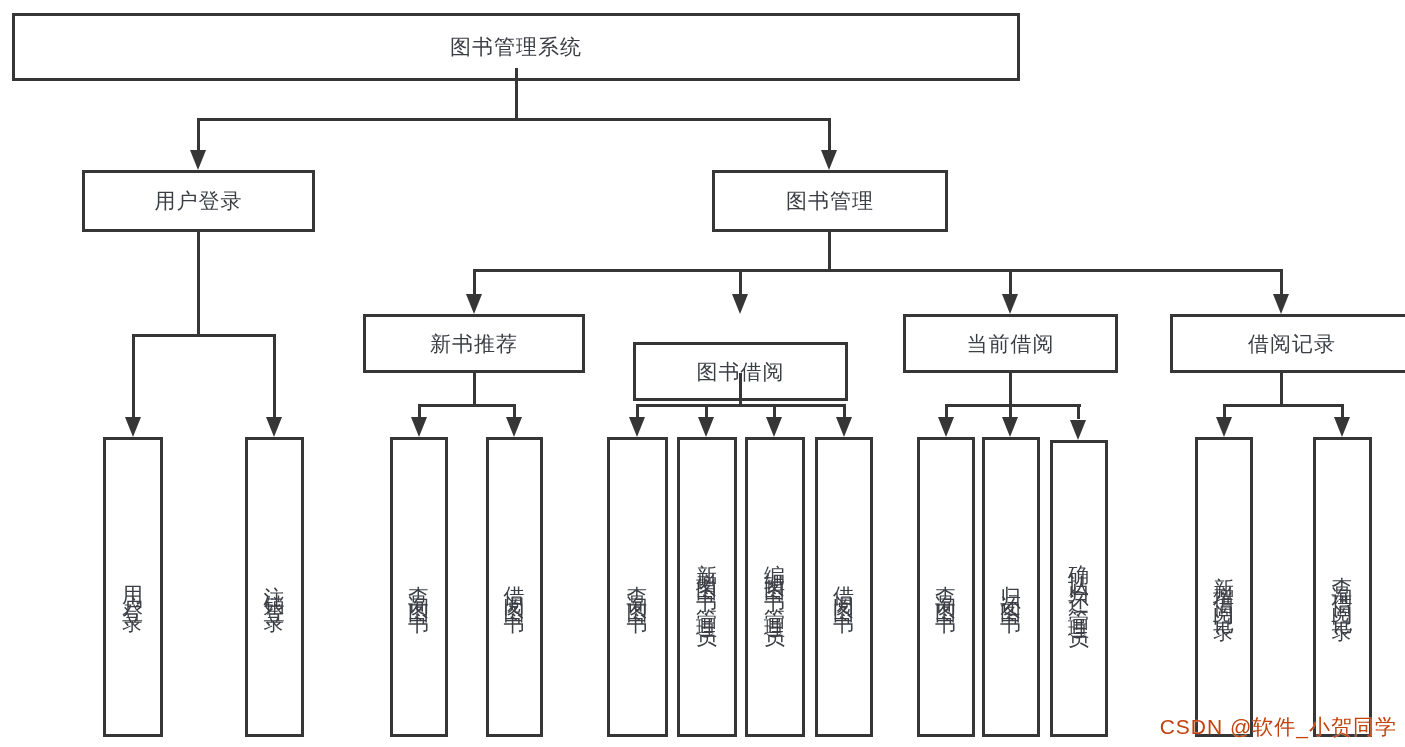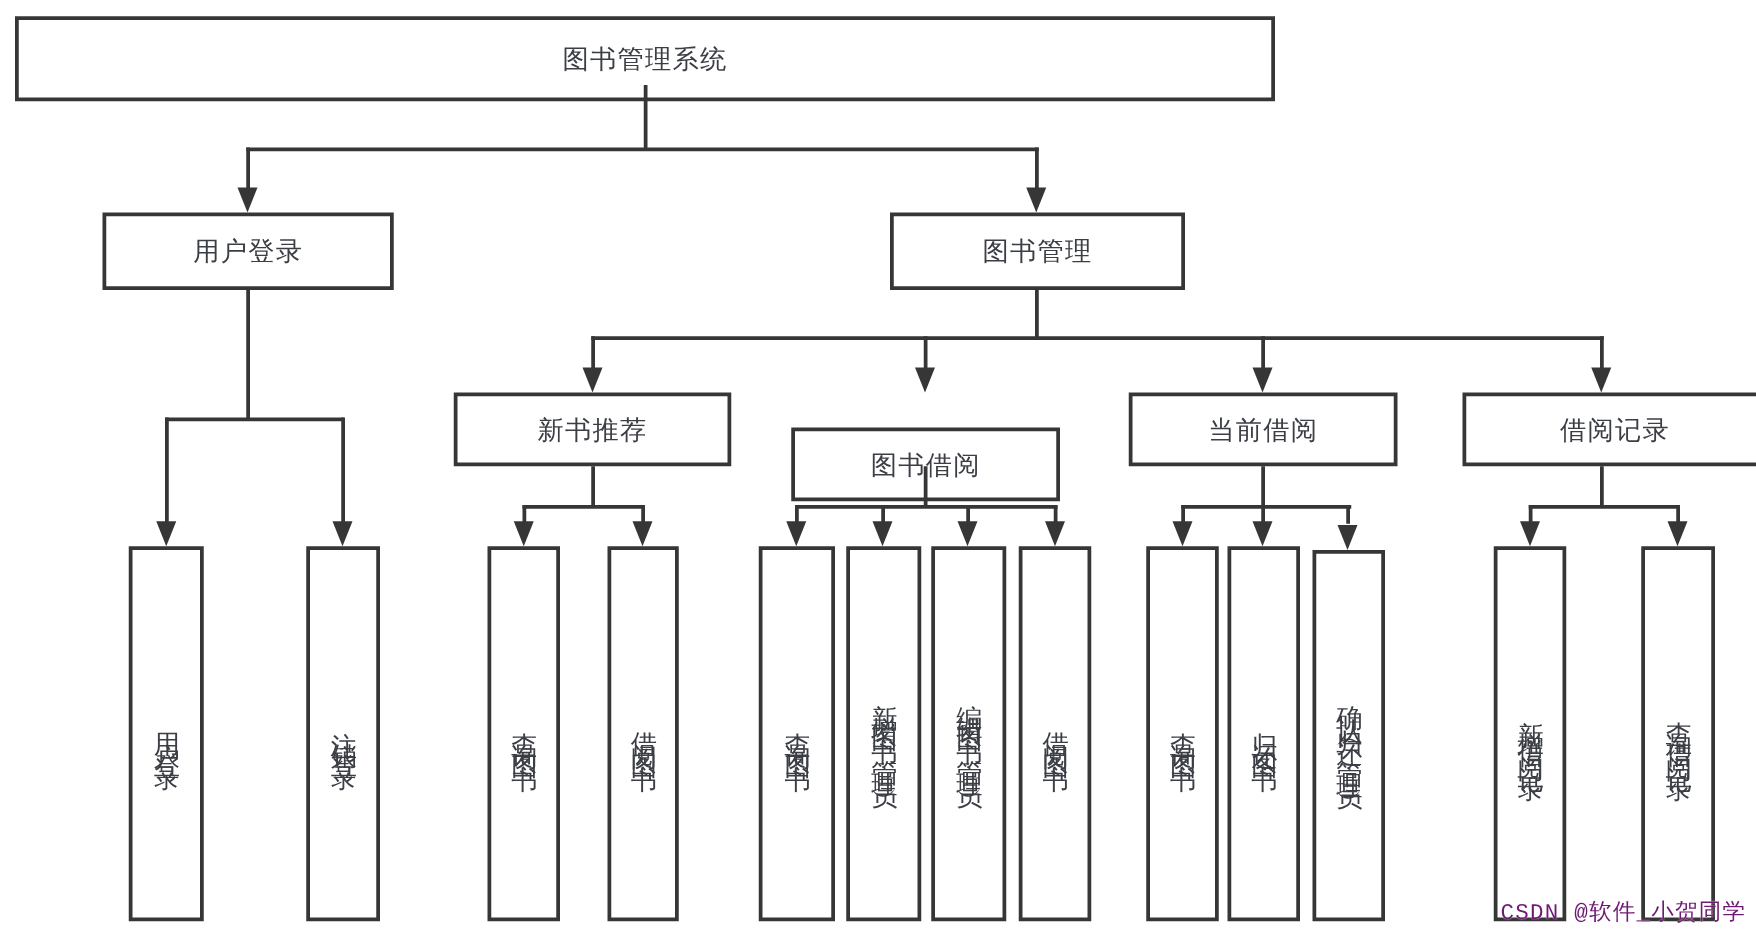--- a/index.html
+++ b/index.html
@@ -37,26 +37,25 @@
   .arrow{
     position:absolute;
     width:0;height:0;
     border-left:8px solid transparent;
     border-right:8px solid transparent;
     border-top:20px solid #363636;
   }
   .watermark{
     position:absolute;
     right:8px;bottom:6px;
-    font-size:18px;
-    color:#701a75;
+    font-size:21px;
+    color:#c2410c;
     letter-spacing:1px;
     text-shadow:0 0 1px #ffffff;
     z-index:5;
-    font-family:Liberation Mono, monospace;
   }
 </style>
 </head>
 <body>
 
 <div id="stage">
 
   <div class="node" style="left:12px;top:13px;width:1008px;height:68px;">
     <span>图书管理系统</span>
   </div>

